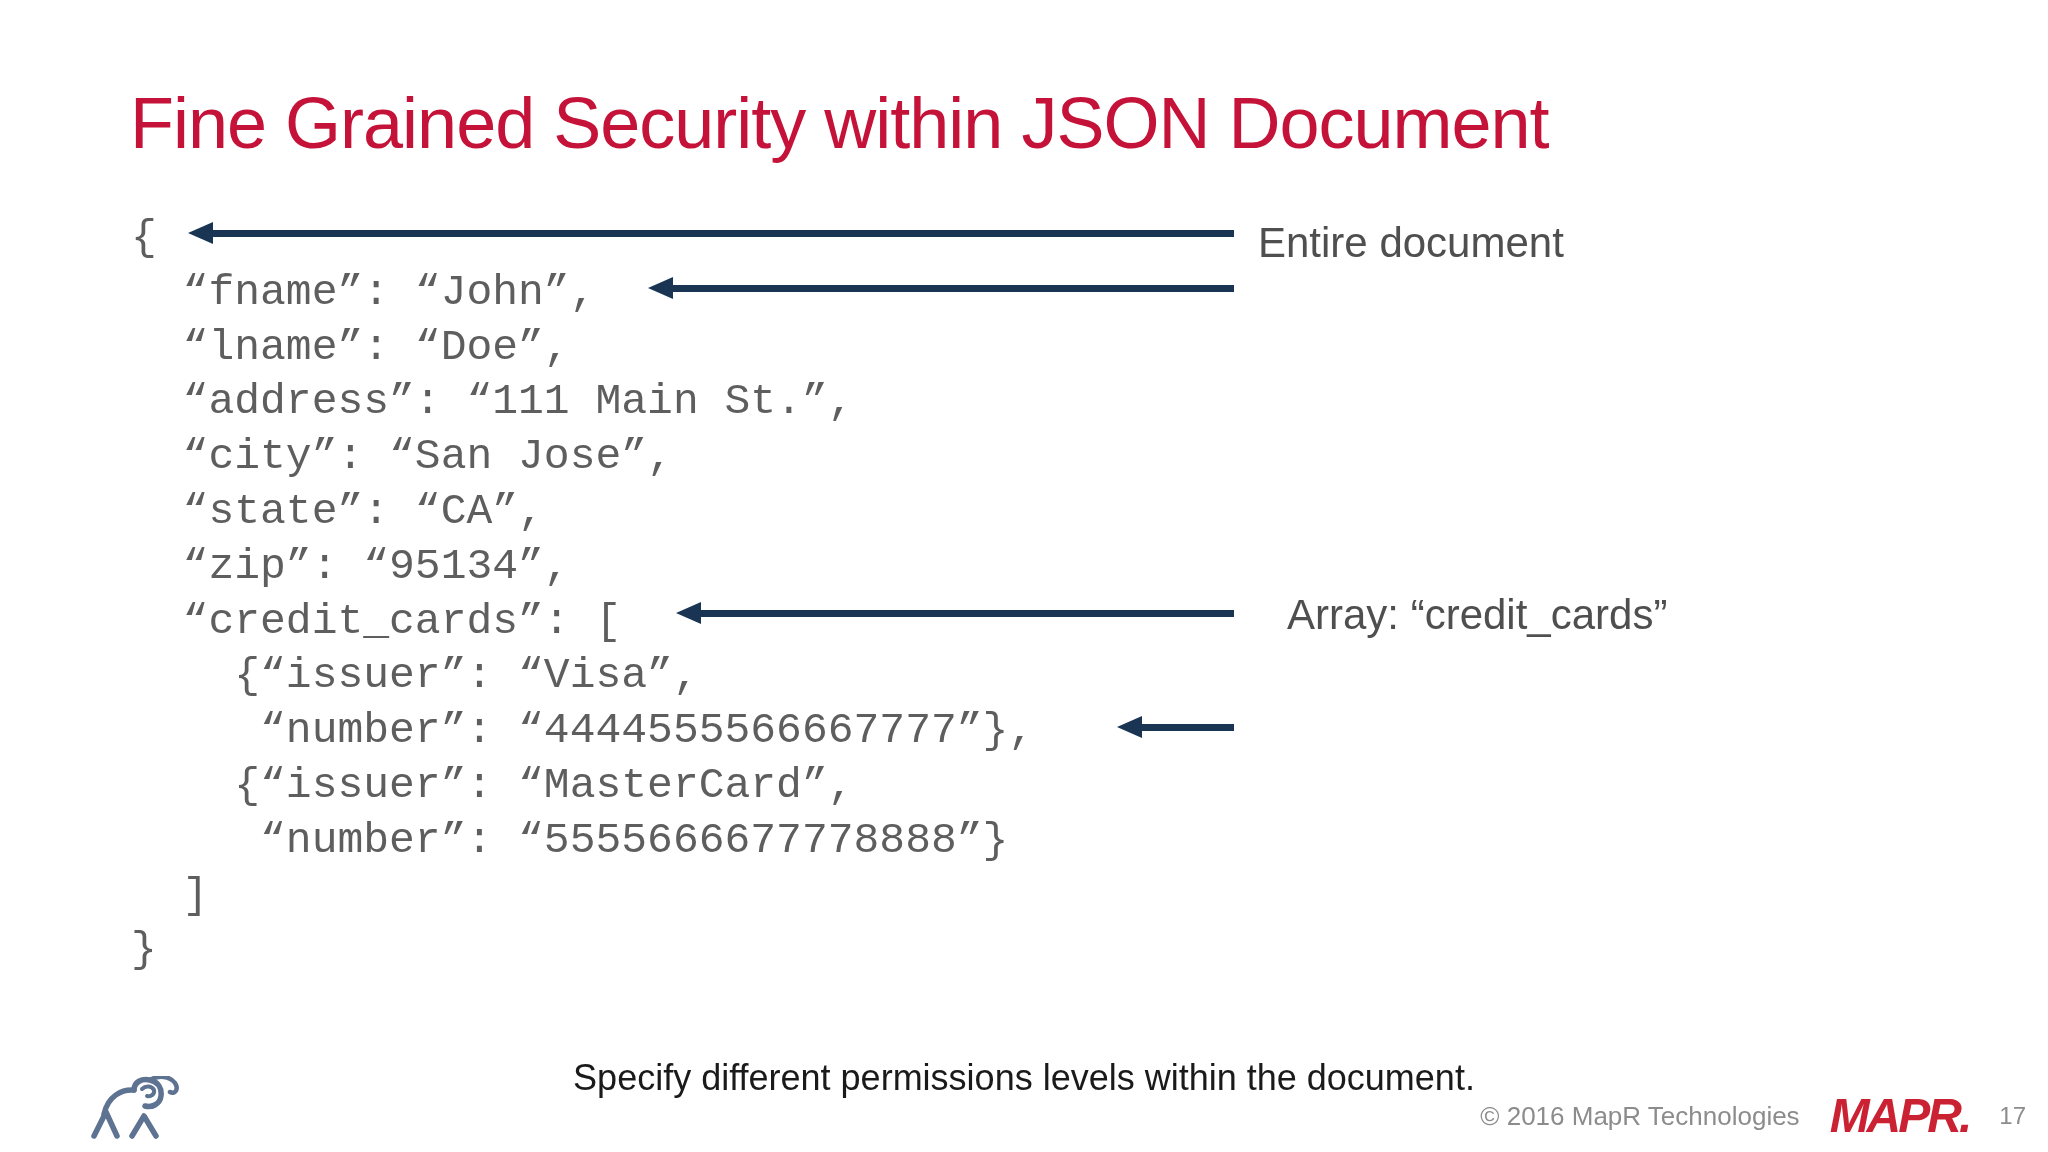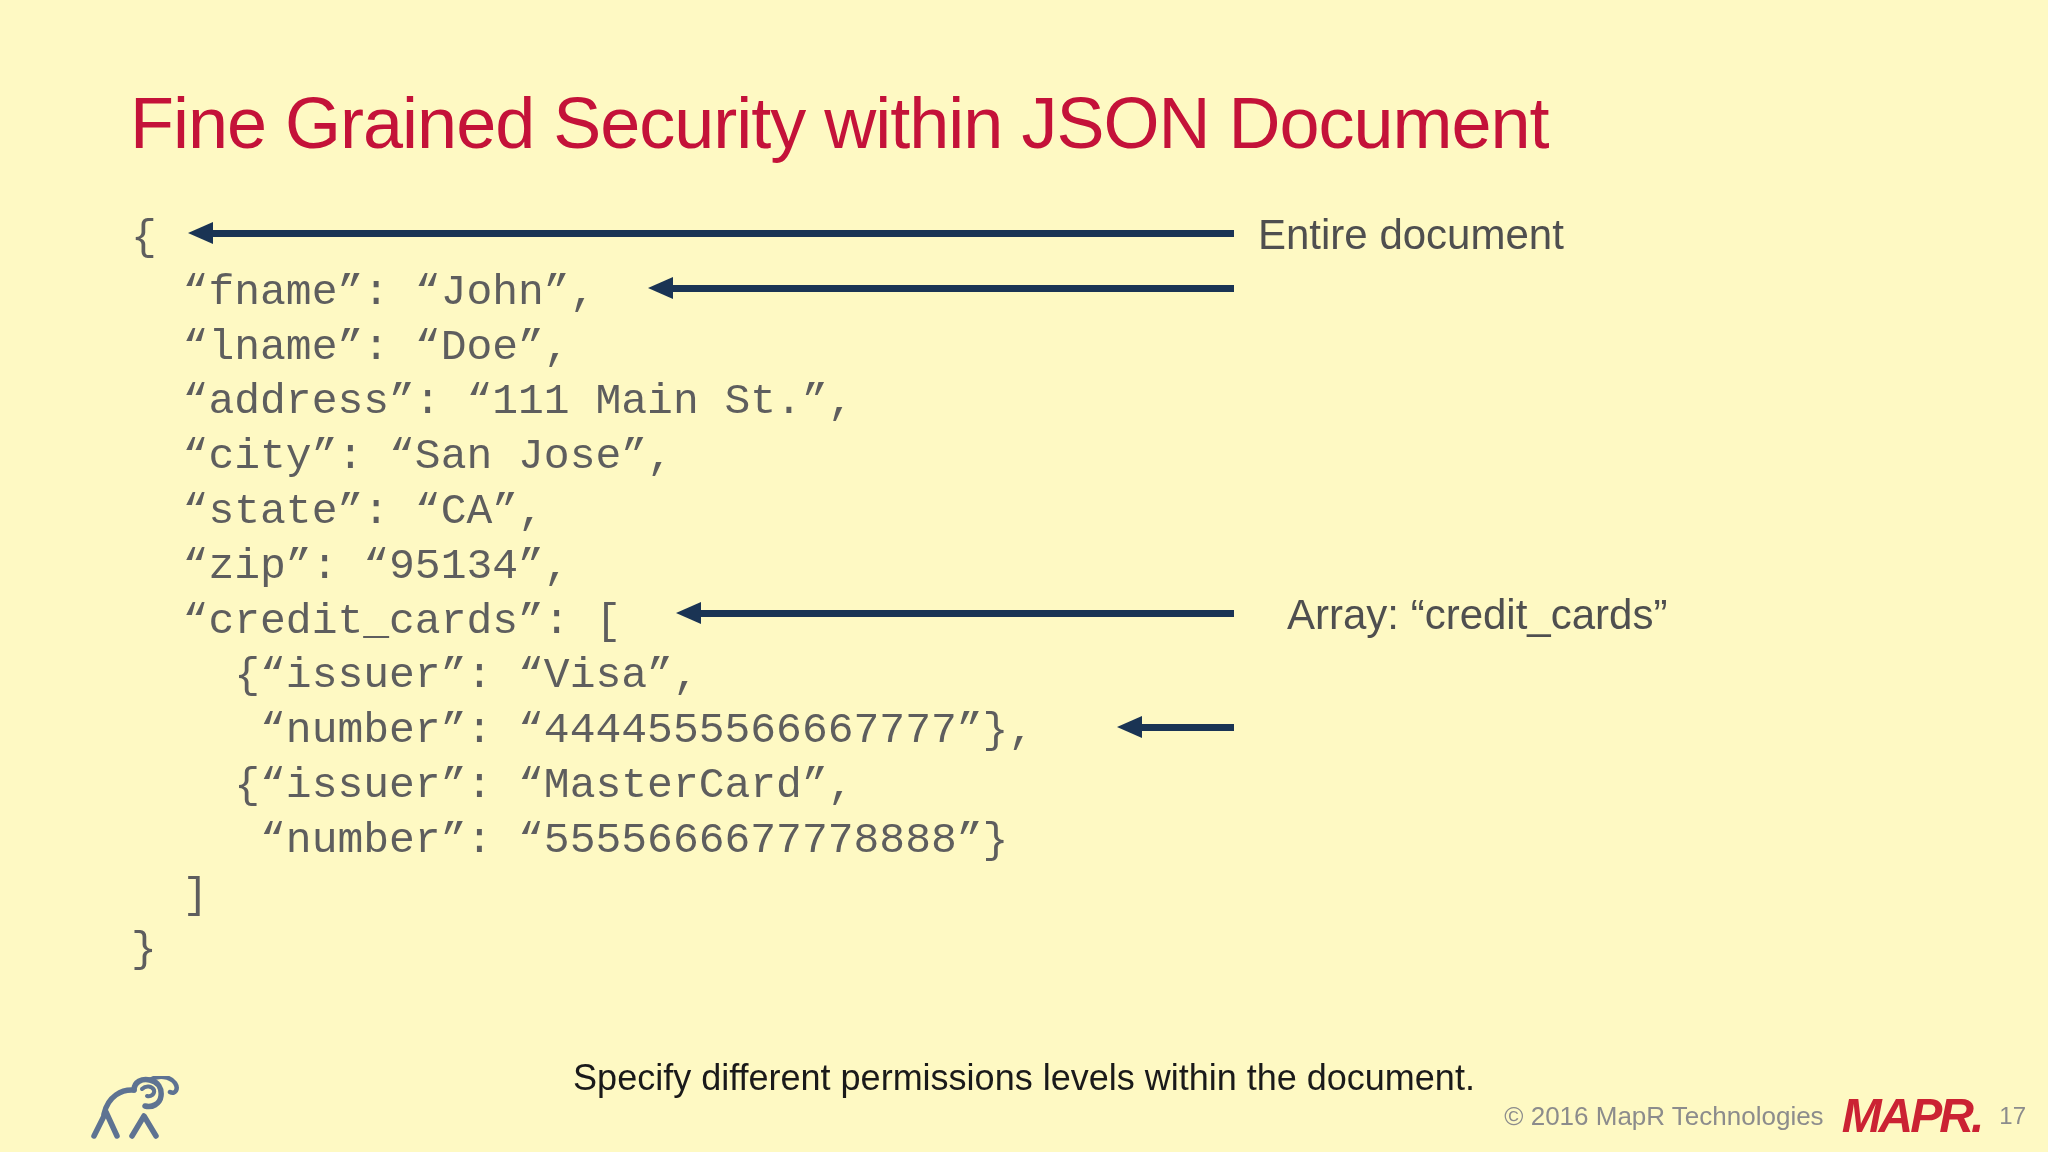--- a/index.html
+++ b/index.html
@@ -1,19 +1,19 @@
 <!DOCTYPE html>
 <html style="--title_red: #C41239; --brand_red: #CB2233; --arrow_navy: #1A3454; --code_gray: #5E5E5E; --label_gray: #4F4F4F; --caption_black: #1A1A1A; --footer_gray: #8C8C8C; --elephant_slate: #5E7392;"><head>
 <meta charset="utf-8">
 <style>
   html,body{margin:0;padding:0;background:#e8e8e8;}
   .slide{
     position:relative;
     width:2048px;height:1152px;
-    background:#fef9c3;
+    background:#ffffff;
     overflow:hidden;
     font-family:"Liberation Sans",sans-serif;
   }
   .title{
     position:absolute;left:130px;top:84px;
     margin:0;
     font-size:72px;font-weight:400;letter-spacing:-1px;line-height:1.1;
     color:var(--title_red,#C41239);
     white-space:nowrap;
   }
@@ -47,21 +47,21 @@
     position:absolute;left:0;top:1054px;width:100%;
     text-align:center;
     font-size:36px;line-height:48px;
     color:var(--caption_black,#1A1A1A);
   }
   .elephant{
     position:absolute;left:84px;top:1076px;
   }
   .footer-right{
     position:absolute;right:22px;bottom:12px;
-    display:flex;align-items:center;gap:18px;
+    display:flex;align-items:center;gap:30px;
   }
   .copyright{
     font-size:26px;color:var(--footer_gray,#8C8C8C);white-space:nowrap;
   }
   .mapr-wordmark{
     font-size:48px;font-weight:700;letter-spacing:-3px;line-height:1;
     color:var(--brand_red,#CB2233);
     white-space:nowrap;
     font-style:italic;
   }
@@ -101,21 +101,21 @@
   </div>
   <div class="arrow" style="left:676px;top:602px;width:558px;">
     <span class="arrow-head"></span>
     <span class="arrow-shaft"></span>
   </div>
   <div class="arrow" style="left:1117px;top:716px;width:117px;">
     <span class="arrow-head"></span>
     <span class="arrow-shaft"></span>
   </div>
 
-  <div class="annotation" style="top:210px;">
+  <div class="annotation" style="top:218px;">
     <span>Entire document</span>
   </div>
   <div class="annotation" style="top:590px;margin-left:29px;">
     <span>Array: “credit_cards”</span>
   </div>
 
   <div class="caption">Specify different permissions levels within the document.</div>
 
   <svg class="elephant" width="104" height="70" viewBox="0 0 104 70" fill="none" stroke="#5E7392" stroke-width="5.5" stroke-linecap="round" stroke-linejoin="round">
     <path d="M10 60 L22 36 L33 60"></path>

